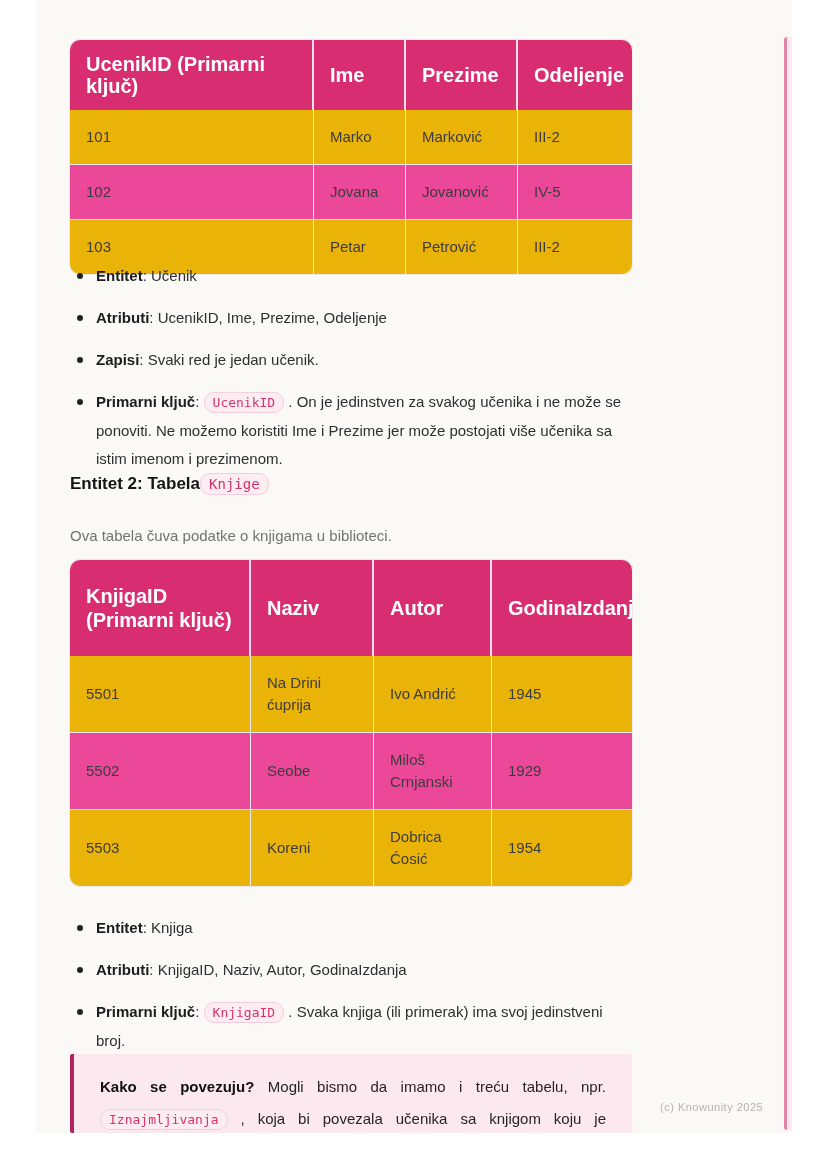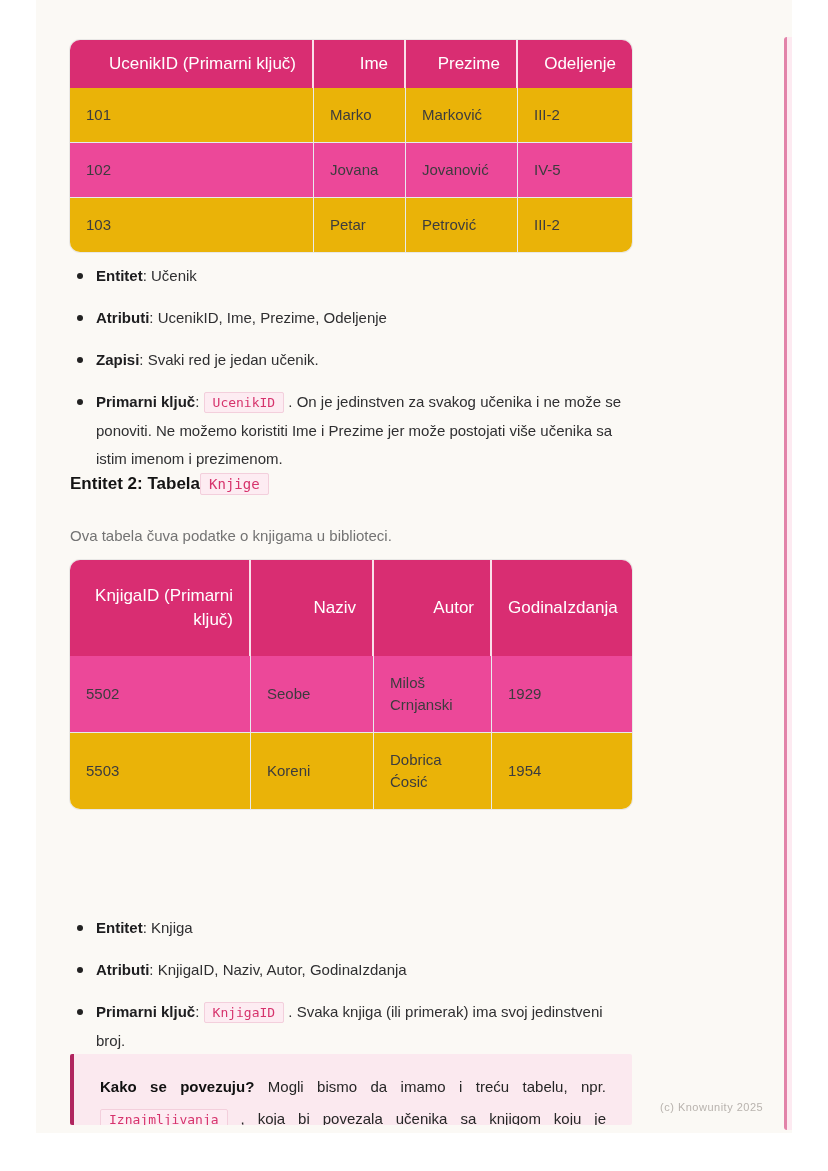--- a/index.html
+++ b/index.html
@@ -15,22 +15,22 @@
   .page {
     position: absolute; left: 36px; top: 0; width: 756px; height: 1133px;
     background: #fbf9f5; overflow: hidden;
   }
   .block { position: absolute; left: 34px; width: 562px; }
 
   
   .tbl-wrap { border-radius: 10px; overflow: hidden; box-shadow: 0 0 0 1px #e9e8e6; background: #fdfdfc; }
   table { width: 100%; border-collapse: separate; border-spacing: 0; table-layout: fixed; }
   th {
-    background: #d92d72; color: #ffffff; font-weight: 400; font-size: 17px;
-    text-align: right; padding: 13px 16px; line-height: 22px;
+    background: #d92d72; color: #ffffff; font-weight: 700; font-size: 20px;
+    text-align: left; padding: 13px 16px; line-height: 22px;
     border-right: 2px solid rgba(255,255,255,0.85); vertical-align: middle;
   }
   th:last-child { border-right: none; }
   #table2 th { padding: 24px 16px; line-height: 24px; }
   td {
     font-size: 15px; color: #3c3c3e; padding: 16px; line-height: 22px;
     border-right: 1px solid #e8eaed; border-bottom: 1px solid #e8eaed;
     vertical-align: middle; background: #eab308;
   }
   td:last-child { border-right: none; }
@@ -48,33 +48,33 @@
   ul.doclist li::before {
     content: ""; position: absolute; left: 7px; top: 11px;
     width: 6px; height: 6px; border-radius: 50%; background: #222;
   }
   .b { font-weight: 700; color: #1d1d1f; }
 
   
   .code {
     font-family: "DejaVu Sans Mono", "Liberation Mono", monospace;
     font-size: 13px; color: #d6336c; background: #fdecf2;
-    border: 1px solid #f3cfdc; border-radius: 2px;
+    border: 1px solid #f3cfdc; border-radius: 10px;
     padding: 2px 8px; white-space: nowrap;
   }
 
   
   .h3 { font-size: 17px; font-weight: 700; color: #141414; line-height: 24px; }
   .h3 .code { font-size: 14px; font-weight: 400; margin-left: 0; }
   .para { font-size: 15px; line-height: 24px; color: #737373; }
 
   
   .callout {
     background: #fbe9ef; border-left: 4px solid #b0255f;
-    border-radius: 2px; height: 71px; overflow: hidden;
+    border-radius: 2px; height: 79px; overflow: hidden;
     padding: 17px 26px 0 26px;
   }
   .callout p {
     font-size: 15px; line-height: 32px; color: #262626;
     text-align: justify; text-align-last: justify;
   }
   .callout .b { color: #111; }
 
   
   .scroll-strip {
@@ -164,20 +164,26 @@
           </colgroup>
         <thead>
           <tr>
             <th>KnjigaID (Primarni ključ)</th>
             <th>Naziv</th>
             <th>Autor</th>
             <th>GodinaIzdanja</th>
           </tr>
         </thead>
         <tbody>
+          <tr>
+            <td>5501</td>
+            <td>Na Drini ćuprija</td>
+            <td>Ivo Andrić</td>
+            <td>1945</td>
+          </tr>
           <tr class="alt">
             <td>5502</td>
             <td>Seobe</td>
             <td>Miloš Crnjanski</td>
             <td>1929</td>
           </tr>
           <tr>
             <td>5503</td>
             <td>Koreni</td>
             <td>Dobrica Ćosić</td>

